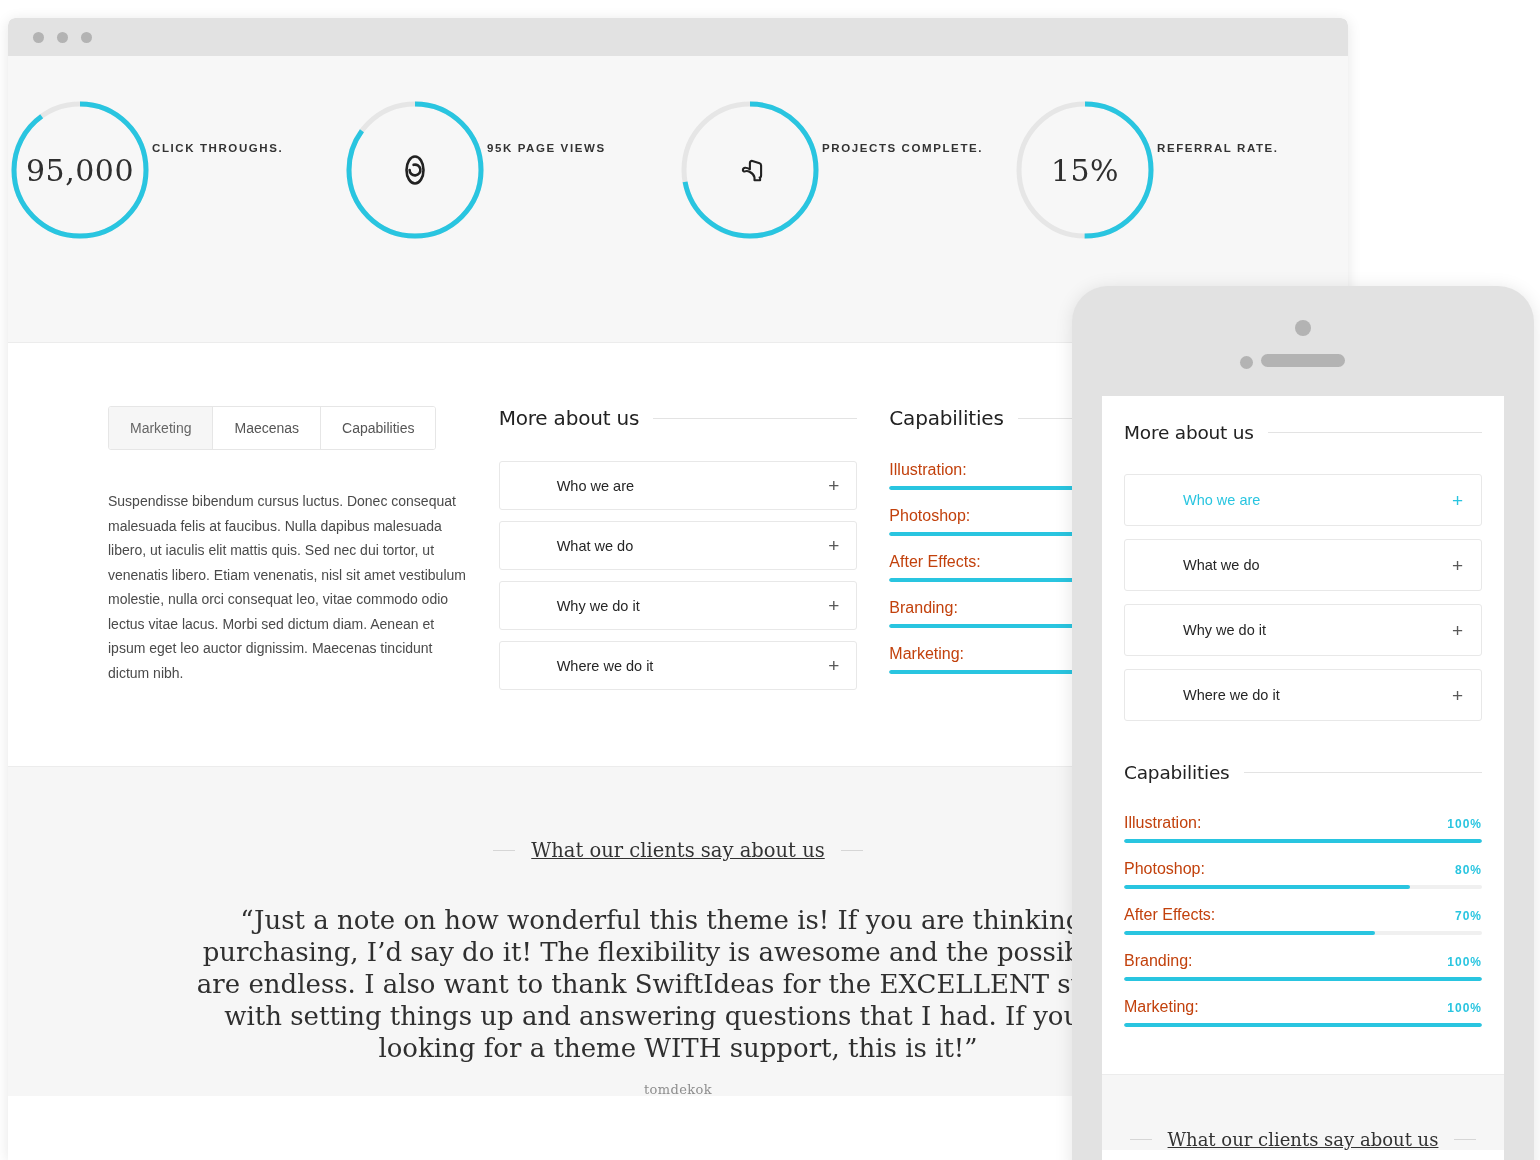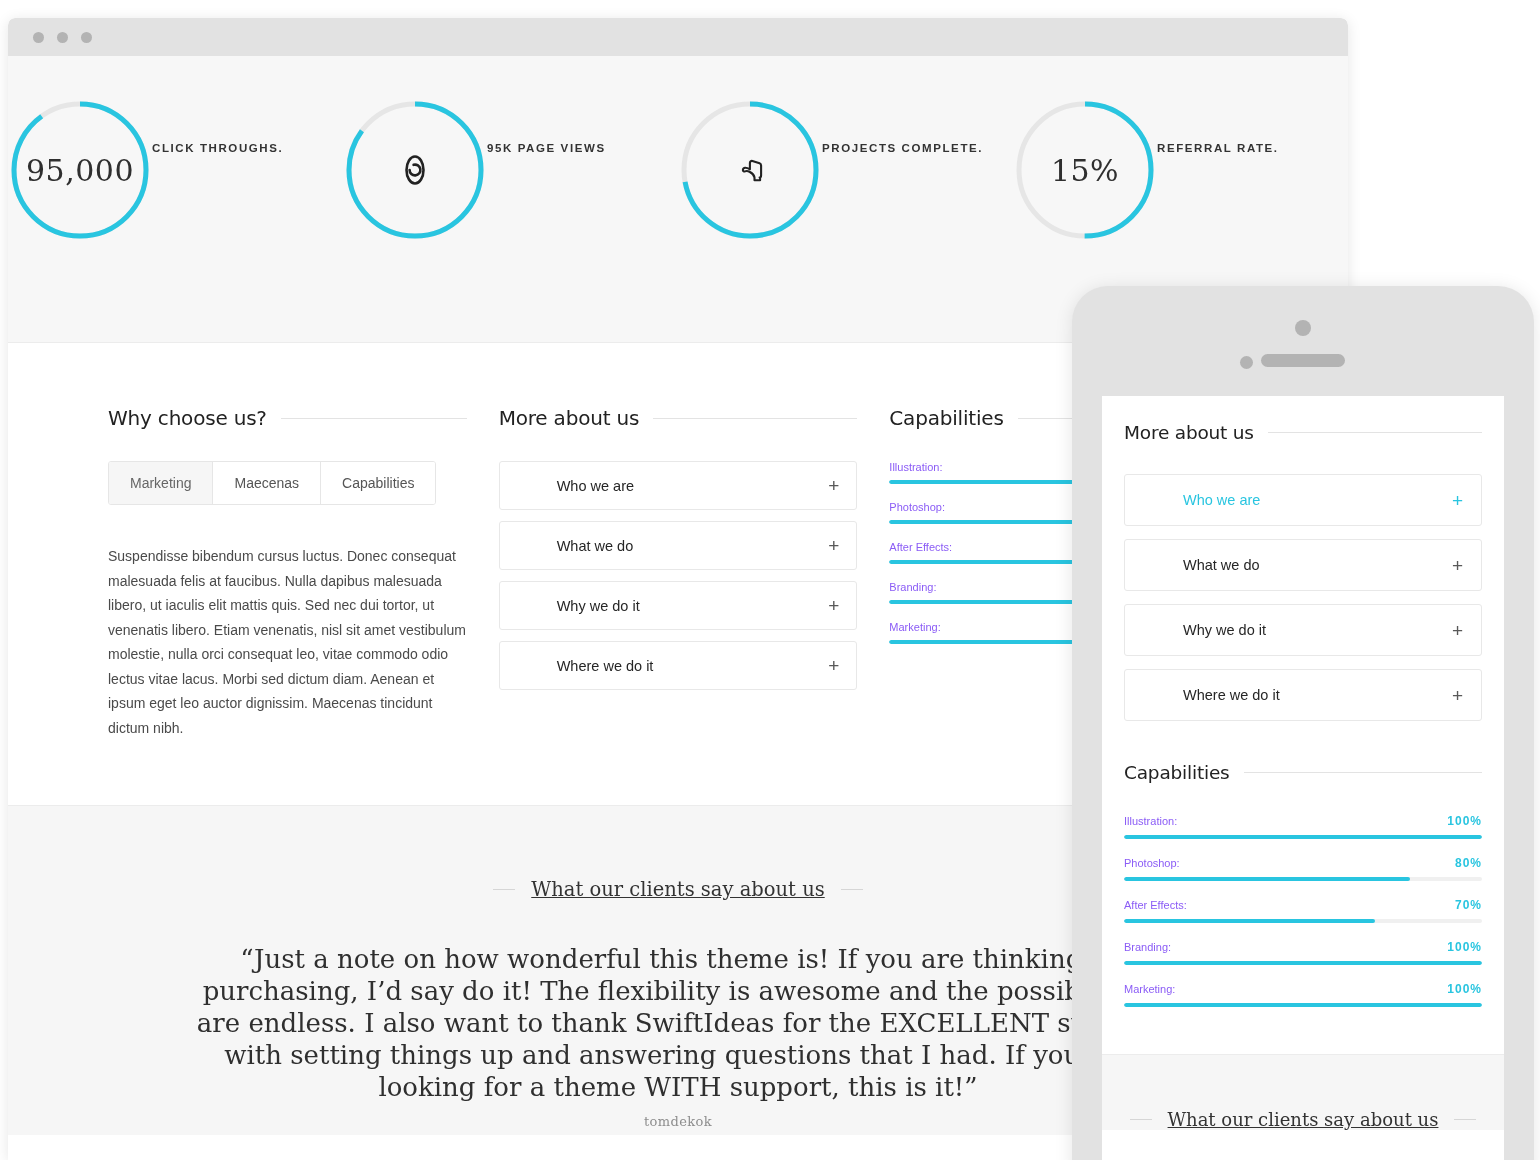--- a/index.html
+++ b/index.html
@@ -89,21 +89,21 @@
     display: flex; align-items: center; justify-content: space-between;
     padding: 0 17px; background: #fff; cursor: pointer;
   }
   .acc-item .acc-label { font-size: 14.5px; color: #262626; margin-left: 40px; }
   .acc-item .plus { font-size: 19px; color: #595959; line-height: 1; font-weight: 300; }
   .acc-item.active .acc-label, .acc-item.active .plus { color: #29c5e0; }
 
   
   .cap-row { margin-bottom: 17px; }
   .cap-top { display: flex; justify-content: space-between; align-items: baseline; margin-bottom: 7px; }
-  .cap-name { font-size: 11px; color: #8b5cf6; }
+  .cap-name { font-size: 16px; color: #c2410c; }
   .cap-pct { font-size: 12px; font-weight: bold; color: #29c5e0; letter-spacing: 1px; }
   .cap-track { height: 4px; background: #f0f0f0; border-radius: 2px; overflow: hidden; }
   .cap-fill { height: 100%; background: #29c5e0; border-radius: 2px; }
 
   
   #testimonial-section {
     margin-top: 65px; background: #f6f6f6;
     border-top: 1px solid #ececec;
     padding: 72px 170px 0 170px; text-align: center; height: 330px;
   }
@@ -112,21 +112,21 @@
   .quote-head h3 {
     font-family: "DejaVu Serif", serif;
     font-size: 19.5px; font-weight: normal; color: #333333; text-decoration: underline;
   }
   .quote-text {
     margin-top: 42px;
     font-family: "DejaVu Serif", serif;
     font-size: 26px; line-height: 32px; color: #2f2f2f;
   }
   .quote-author {
-    margin-top: 11px; font-size: 13px; color: #8d8d8d; letter-spacing: .4px;
+    margin-top: 18px; font-size: 13px; color: #8d8d8d; letter-spacing: .4px;
     font-family: "DejaVu Serif", serif;
   }
 
   
   #phone {
     position: absolute; left: 1072px; top: 286px;
     width: 462px; height: 890px;
     background: #e2e2e2;
     border-radius: 36px 36px 0 0;
     box-shadow: 0 2px 18px rgba(0,0,0,.10);
@@ -234,24 +234,20 @@
             </div>
             <div class="stat-label">REFERRAL RATE.</div>
           </div>
 
         </div>
       </section>
 
       <section id="content-section">
 
         <div class="col-why">
-          <div class="sec-head">
-            <h2>Why choose us?</h2>
-            <span class="rule"></span>
-          </div>
           <div class="tabs">
             <div class="tab active">Marketing</div>
             <div class="tab">Maecenas</div>
             <div class="tab">Capabilities</div>
           </div>
           <p class="tab-body">Suspendisse bibendum cursus luctus. Donec consequat malesuada felis at faucibus. Nulla dapibus malesuada libero, ut iaculis elit mattis quis. Sed nec dui tortor, ut venenatis libero. Etiam venenatis, nisl sit amet vestibulum molestie, nulla orci consequat leo, vitae commodo odio lectus vitae lacus. Morbi sed dictum diam. Aenean et ipsum eget leo auctor dignissim. Maecenas tincidunt dictum nibh.</p>
         </div>
 
         <div class="col-about">
           <div class="sec-head">

